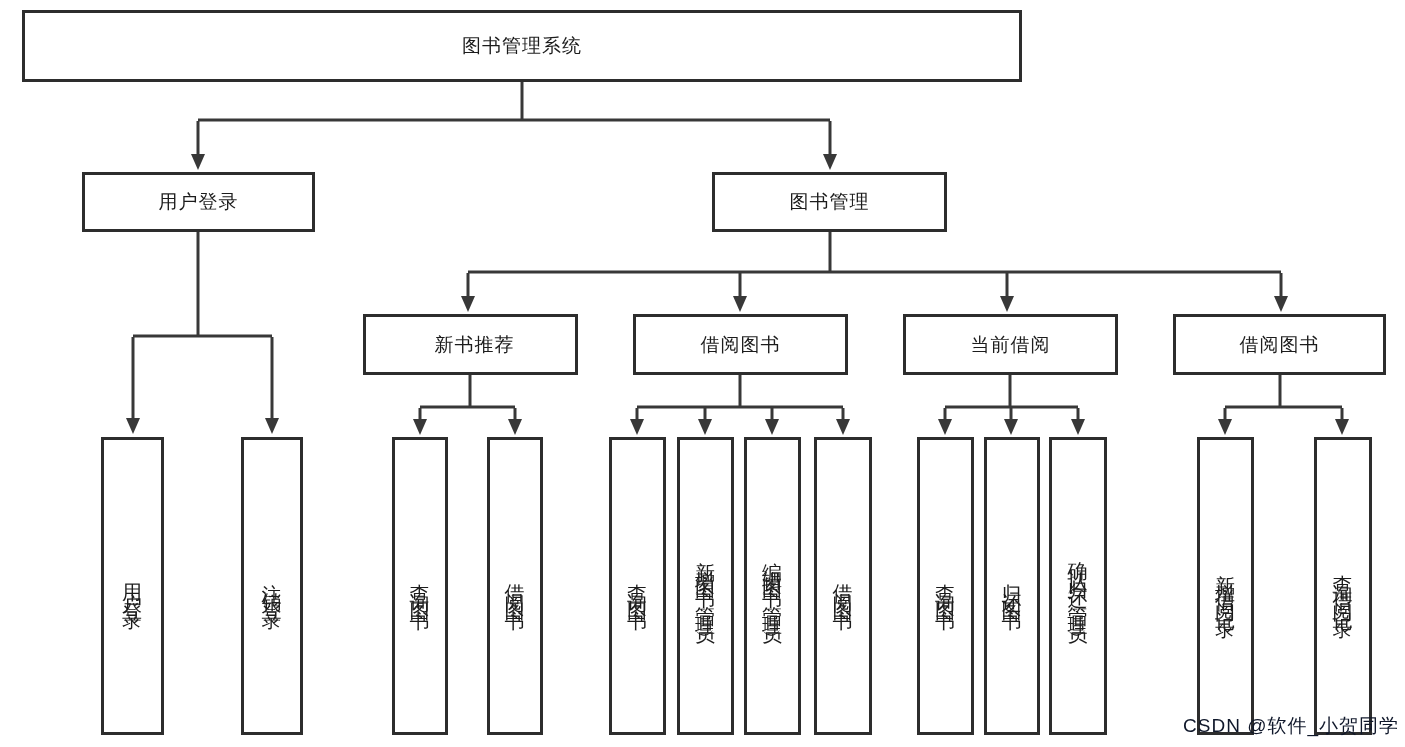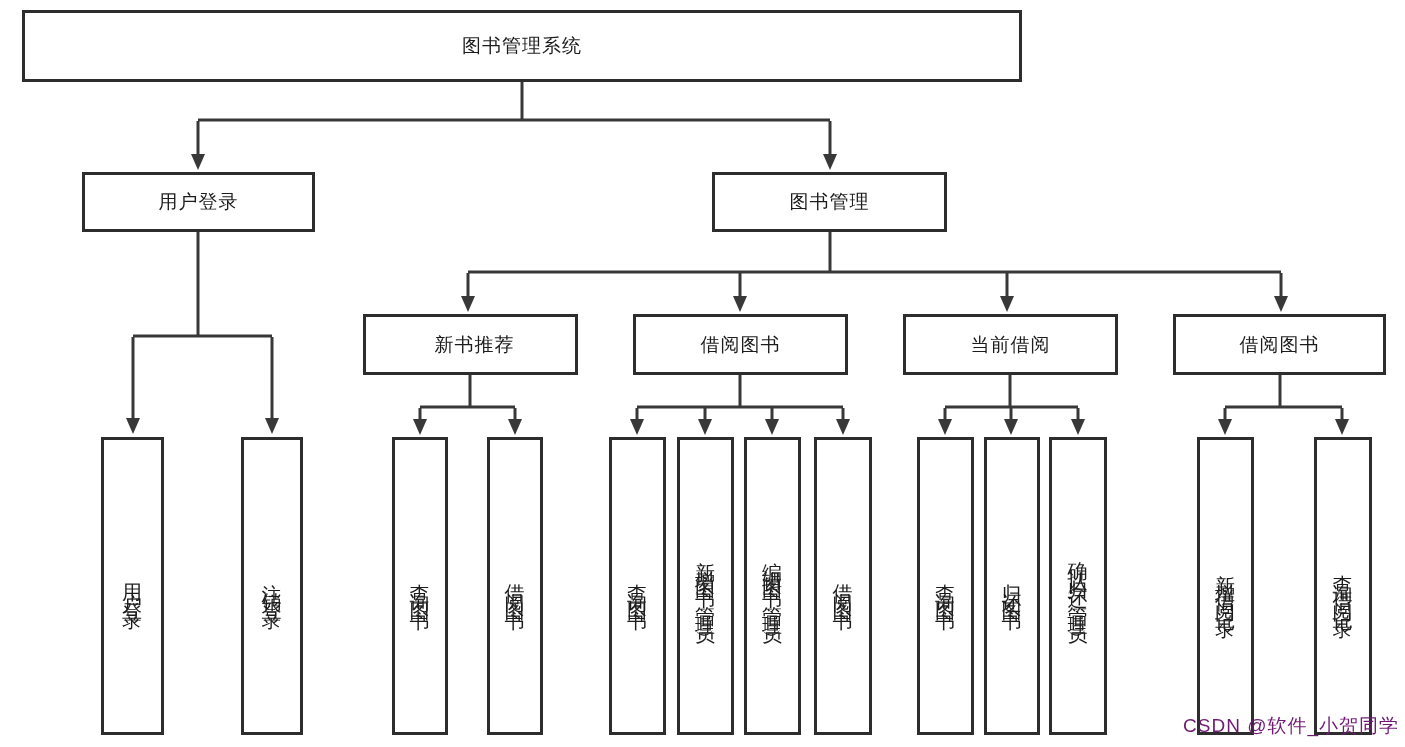--- a/index.html
+++ b/index.html
@@ -37,21 +37,21 @@
     text-orientation: mixed;
     font-size: 20px;
     letter-spacing: 9px;
     line-height: 1;
   }
   .watermark {
     position: absolute;
     right: 6px;
     bottom: 8px;
     font-size: 19px;
-    color: #701a75;
+    color: #0f172a;
     z-index: 5;
     letter-spacing: 1px;
     white-space: nowrap;
   }
 </style>
 </head>
 <body>
 
 <div class="canvas">
 

